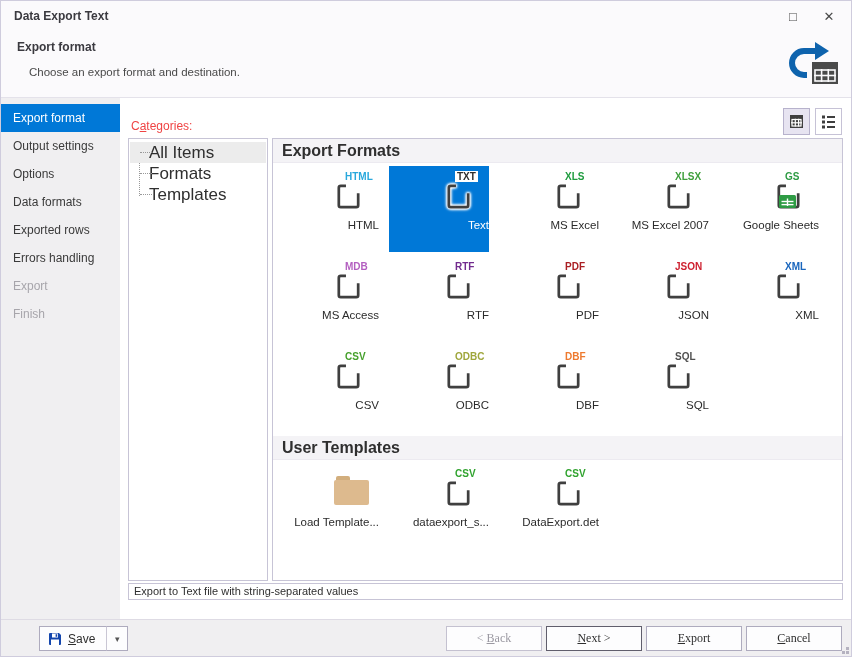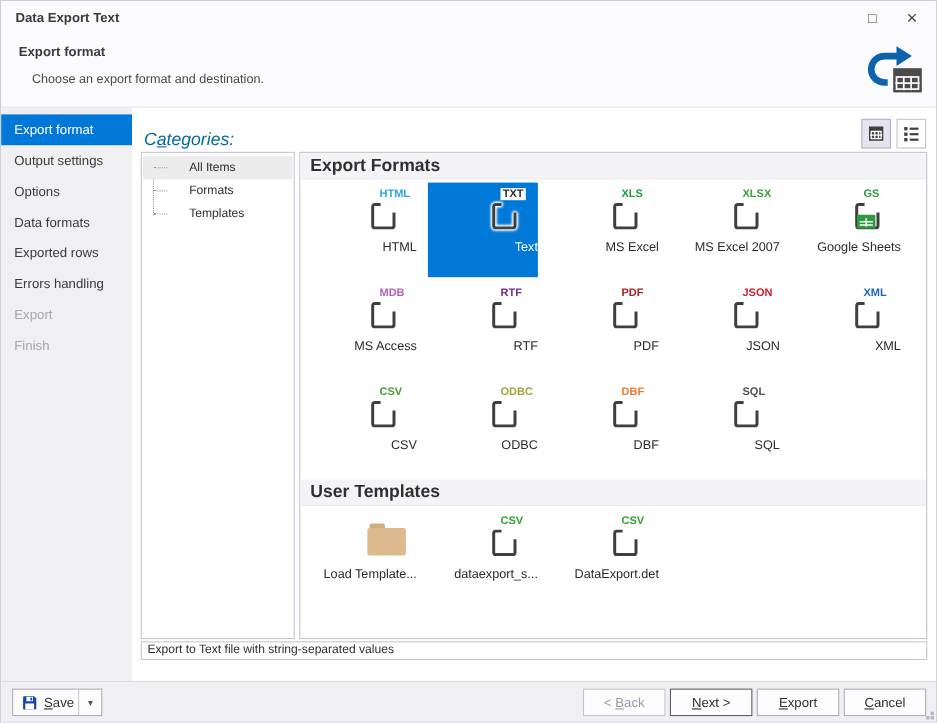--- a/index.html
+++ b/index.html
@@ -20,33 +20,33 @@
   .header-title { position:absolute; left:16px; top:9px; font-weight:bold; font-size:12px; color:#3b3a40; }
   .header-subtitle { position:absolute; left:28px; top:35px; font-size:11.5px; color:#4a4a4a; }
   .header-icon { position:absolute; right:12px; top:10px; width:54px; height:46px; }
   
   .body { display:flex; height:521px; background:#fff; }
   .sidebar { width:119px; background:#f0eff1; padding-top:6px; flex:none; }
   .side-item { height:28px; line-height:28px; padding-left:12px; font-size:12px; color:#3a3a3a; }
   .side-item.selected { background:#0078d7; color:#fff; }
   .side-item.disabled { color:#a7a5ab; }
   .content { position:relative; flex:1; background:#fff; }
-  .categories-label { position:absolute; left:11px; top:21px; font-size:16px; color:#0369a1;font-style:italic; }
+  .categories-label { position:absolute; left:11px; top:21px; font-size:12px; color:#ef4444; }
   .u { text-decoration:underline; }
   .view-toggles { position:absolute; right:9px; top:10px; display:flex; gap:5px; }
   .toggle { width:27px; height:27px; border:1px solid #c6c2d6; background:#fff;
             display:flex; align-items:center; justify-content:center; }
   .toggle.active { background:#e7e4f1; border-color:#b7b2cc; }
   
   .tree-panel { position:absolute; left:8px; top:40px; width:140px; bottom:38px;
                 border:1px solid #c7c4d6; background:#fff; padding-top:3px; }
   .tree { position:relative; }
   .tree-vline { position:absolute; left:10px; top:2px; height:52px; border-left:1px dotted #999; }
-  .tree-item { position:relative; height:21px; line-height:21px; padding-left:42px;
-               font-size:11px; color:#2f2f2f; margin:0 1px; }
+  .tree-item { position:relative; height:21px; line-height:21px; padding-left:19px;
+               font-size:17px; color:#2f2f2f; margin:0 1px; }
   .tree-item .stub { position:absolute; left:10px; top:10px; width:12px; border-top:1px dotted #999; }
   .tree-item.selected { background:#ececec; }
   
   .formats-panel { position:absolute; left:152px; right:8px; top:40px; bottom:38px;
                    border:1px solid #c7c4d6; background:#fff; overflow:hidden; }
   .group-header { height:24px; line-height:23px; background:#f4f3f6; border-bottom:1px solid #eceaf0;
                   font-weight:bold; font-size:16px; color:#2f2f2f; padding-left:9px; }
   .tiles { display:grid; grid-template-columns:repeat(5,110px); padding:3px 0 4px 6px; row-gap:4px; }
   .tile { width:100px; height:86px; display:flex; flex-direction:column; align-items:flex-end; padding-top:5px; }
   .tile.selected { background:#0078d7; }
@@ -63,24 +63,24 @@
   .folder-svg { position:absolute; left:5px; bottom:2px; width:40px; height:34px; }
   
   .status-bar { position:absolute; left:8px; right:8px; bottom:19px; height:17px;
                 border:1px solid #c7c4d6; background:#fff; font-size:11px; line-height:15px;
                 padding-left:5px; color:#2f2f2f; }
   
   .footer { height:37px; background:#f0eff1; border-top:1px solid #dedbe4; position:relative; }
   .save-group { position:absolute; left:10px; top:6px; display:flex; }
   .btn { height:25px; background:#fdfdfe; border:1px solid #aeabbe; font-size:12px; color:#2f2f2f;
          display:flex; align-items:center; justify-content:center; }
-  .save-main { padding:0 4px 0 8px; gap:6px; }
+  .save-main { padding:0 11px 0 8px; gap:6px;margin-left:28px; }
   .save-arrow { width:22px; border-left:1px solid #c9c6d4; margin-left:-1px; font-size:9px; color:#555; }
   .footer-buttons { position:absolute; right:9px; top:6px; display:flex; gap:4px; }
-  .footer-buttons .btn { width:75px; }
+  .footer-buttons .btn { width:96px;font-family:Liberation Serif, serif; }
   .btn.default { border-color:#605e6c;justify-content:center; }
   .btn.disabled { color:#9b99a2; border-color:#c4c1d0; }
   .grip { position:absolute; right:2px; bottom:2px; width:3px; height:3px; background:#b5b2c0;
           box-shadow:-4px 0 0 #b5b2c0, 0 -4px 0 #b5b2c0; }
 </style>
 </head>
 <body>
 
 <div class="window">
 

